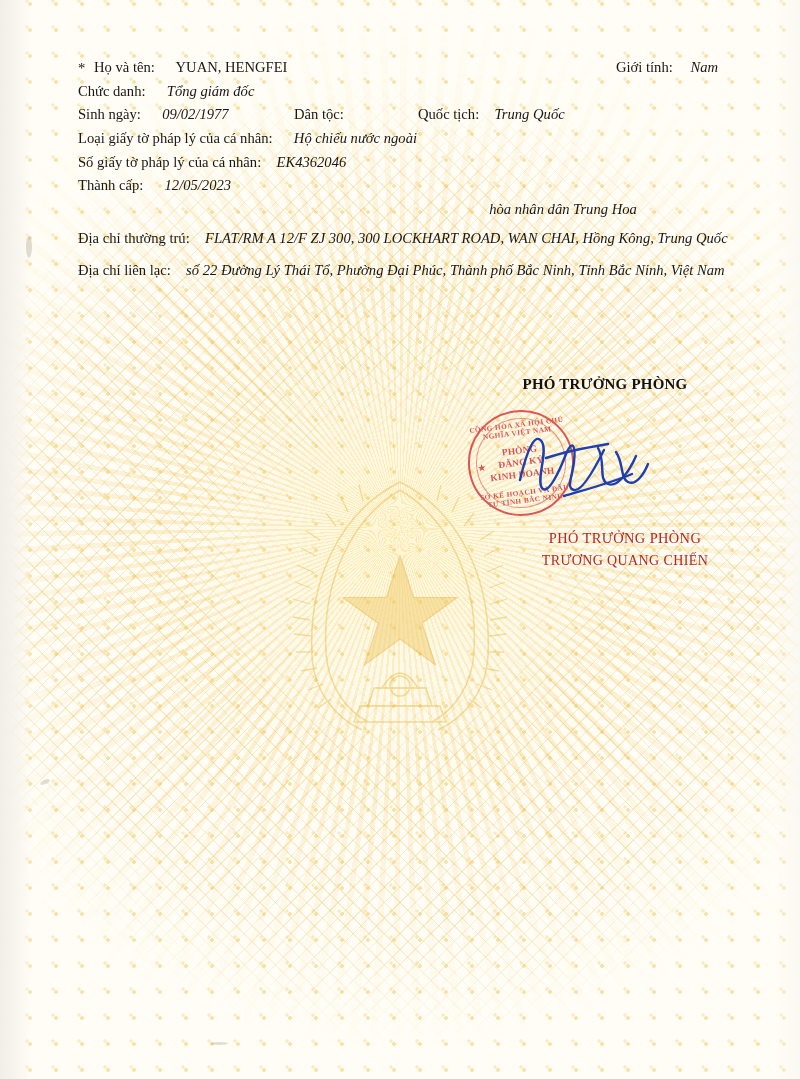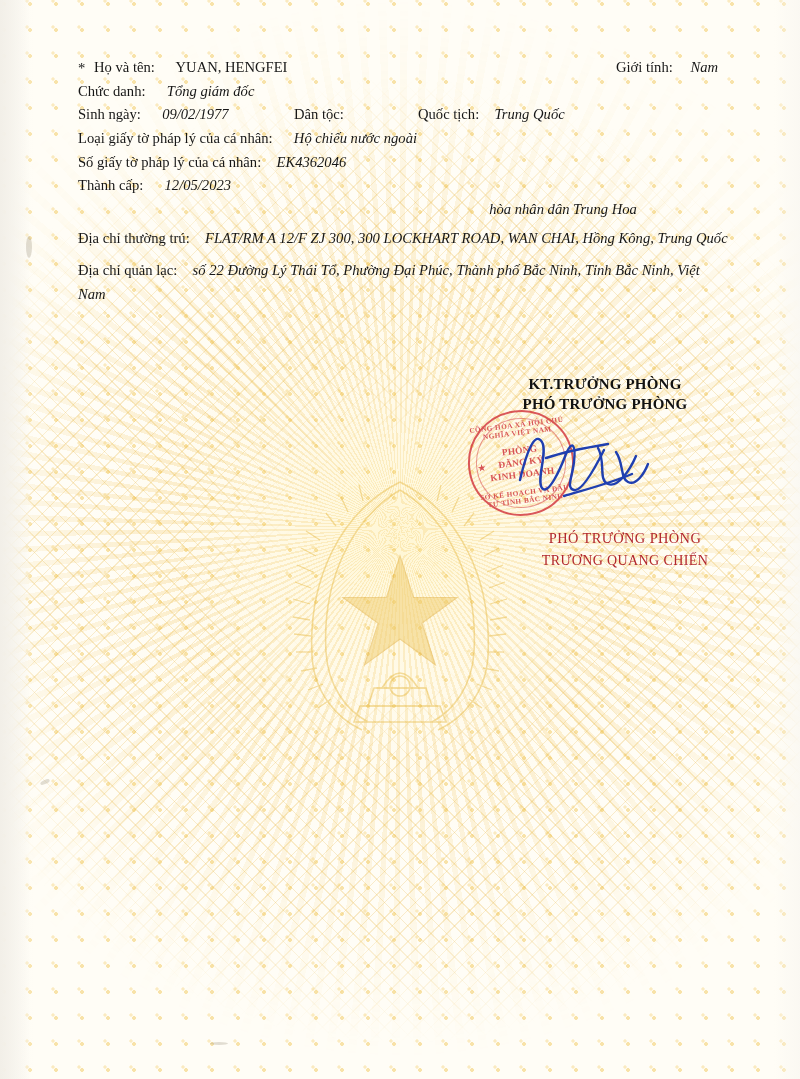--- a/index.html
+++ b/index.html
@@ -345,28 +345,27 @@
 
     <div class="row wrap">
       <span class="lbl">Địa chỉ thường trú:</span>
       <span class="gap-sm"></span>
       <span class="val">FLAT/RM A 12/F ZJ 300, 300 LOCKHART ROAD, WAN CHAI, Hồng Kông, Trung Quốc</span>
     </div>
 
     <div class="spacer-2"></div>
 
     <div class="row wrap">
-      <span class="lbl">Địa chỉ quản lạc:</span>
+      <span class="lbl">Địa chỉ liên lạc:</span>
       <span class="gap-sm"></span>
       <span class="val">số 22 Đường Lý Thái Tổ, Phường Đại Phúc, Thành phố Bắc Ninh, Tỉnh Bắc Ninh, Việt Nam</span>
     </div>
   </div>
 
   <div class="sign-block">
-    <div>KT.TRƯỞNG PHÒNG</div>
     <div>PHÓ TRƯỞNG PHÒNG</div>
   </div>
 
   <div class="seal">
     <div class="seal-arc-top">CỘNG HÒA XÃ HỘI CHỦ NGHĨA VIỆT NAM</div>
     <div class="seal-star">★</div>
     <div class="seal-center">
       <div>PHÒNG</div>
       <div>ĐĂNG KÝ</div>
       <div>KINH DOANH</div>

